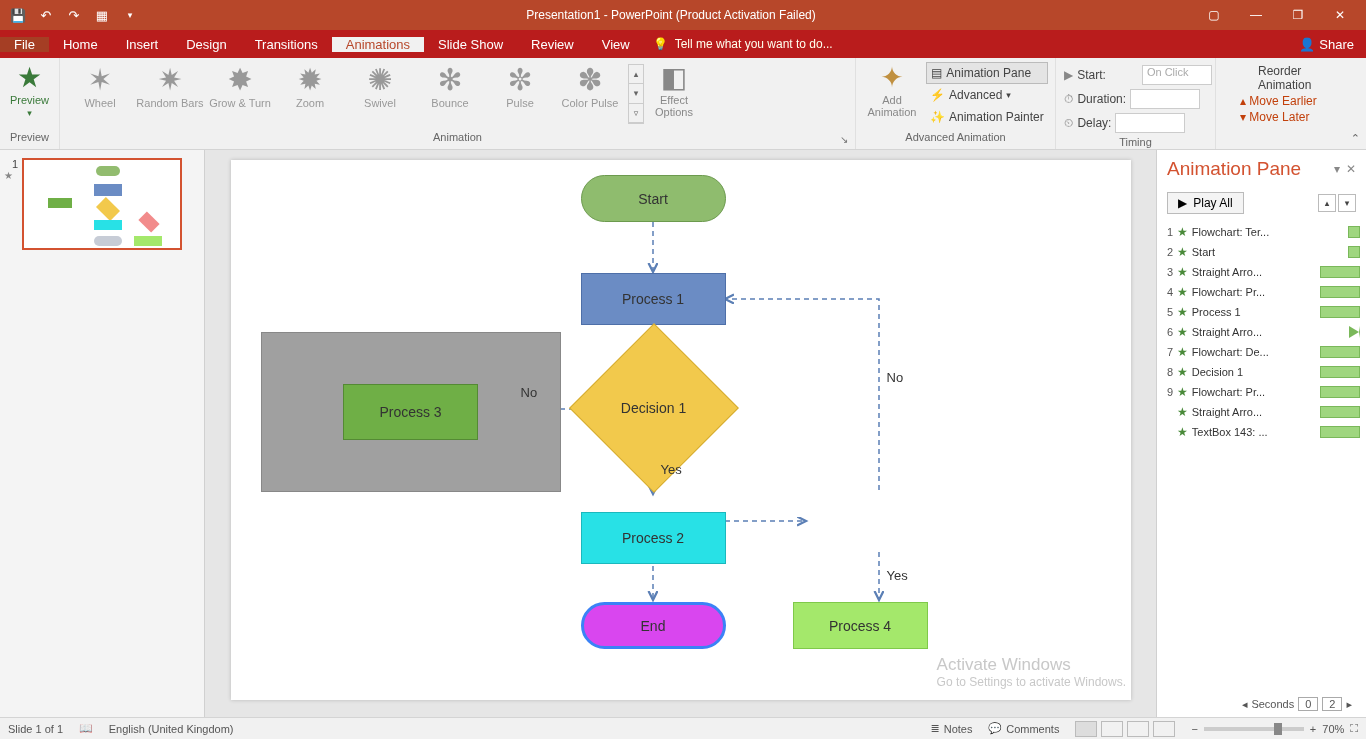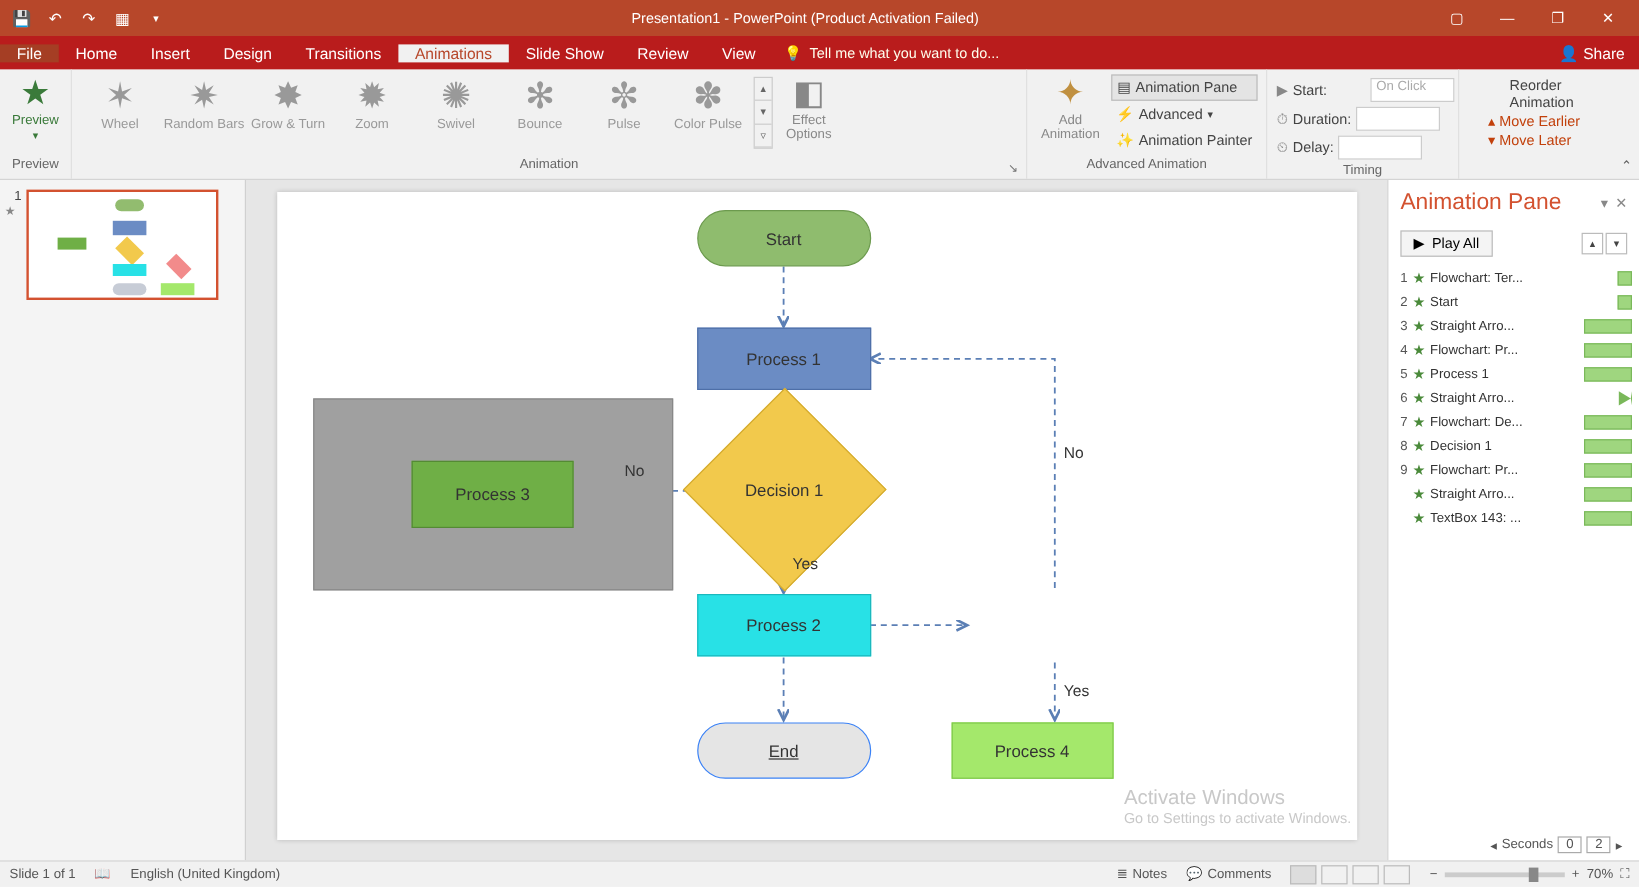--- a/index.html
+++ b/index.html
@@ -52,25 +52,25 @@
 .editor { flex:1; position:relative; background:#e6e6e6; overflow:hidden;}
 .slide { position:absolute; left:50%; top:10px; transform:translateX(-50%); width:900px; height:540px; background:#fff; box-shadow:0 0 4px rgba(0,0,0,.2);}
 .watermark { position:absolute; right:30px; bottom:28px; text-align:left; color:#c8c8c8; font-size:17px;}
 .watermark .w2 { font-size:12px;}
 .seconds { position:absolute; right:14px; bottom:6px; display:flex; align-items:center; gap:4px; font-size:11px; color:#555;}
 .seconds .box { border:1px solid #aaa; background:#fff; padding:0 6px;}
 
 .shape { position:absolute; display:flex; align-items:center; justify-content:center; font-size:14px; color:#333;}
 .term { background:#8FBC6E; border:1px solid #6c9a4e; border-radius:24px;}
 .proc1 { background:#6B8CC4; border:1px solid #4e6fa8;}
-.proc2 { background:#28E1E6; border:1px solid #1bb8bd;}
+.proc2 { background:#28E1E6; border:1px solid #1bb8bd;margin-top:17px;}
 .proc3 { background:#6FAF46; border:1px solid #548a34;}
 .proc4 { background:#A4E86B; border:1px solid #7fc94a;}
 .dia-lbl { position:absolute; }
-.endbox { background:#e5e5e5; border:1px solid #3b82f6; border-radius:24px;text-decoration:underline;}
+.endbox { background:#d946ef; border:3px solid #3b82f6; border-radius:24px;}
 .greysel { background:#A0A0A0; border:1px solid #888;}
 svg.conn { position:absolute; top:0; left:0; width:900px; height:540px; pointer-events:none;}
 
 .anim-pane { width:210px; background:#fff; border-left:1px solid #d0d0d0; display:flex; flex-direction:column;}
 .ap-hdr { display:flex; align-items:center; justify-content:space-between; padding:8px 10px;}
 .ap-title { color:#D35230; font-size:19px;}
 .ap-close { display:flex; gap:6px; color:#888; font-size:12px;}
 .ap-close span{cursor:pointer;}
 .ap-play { display:flex; align-items:center; gap:10px; padding:4px 10px;}
 .ap-play button { border:1px solid #bbb; background:#f4f4f4; padding:3px 10px; font-size:12px; cursor:pointer; display:flex; gap:6px; align-items:center;}

